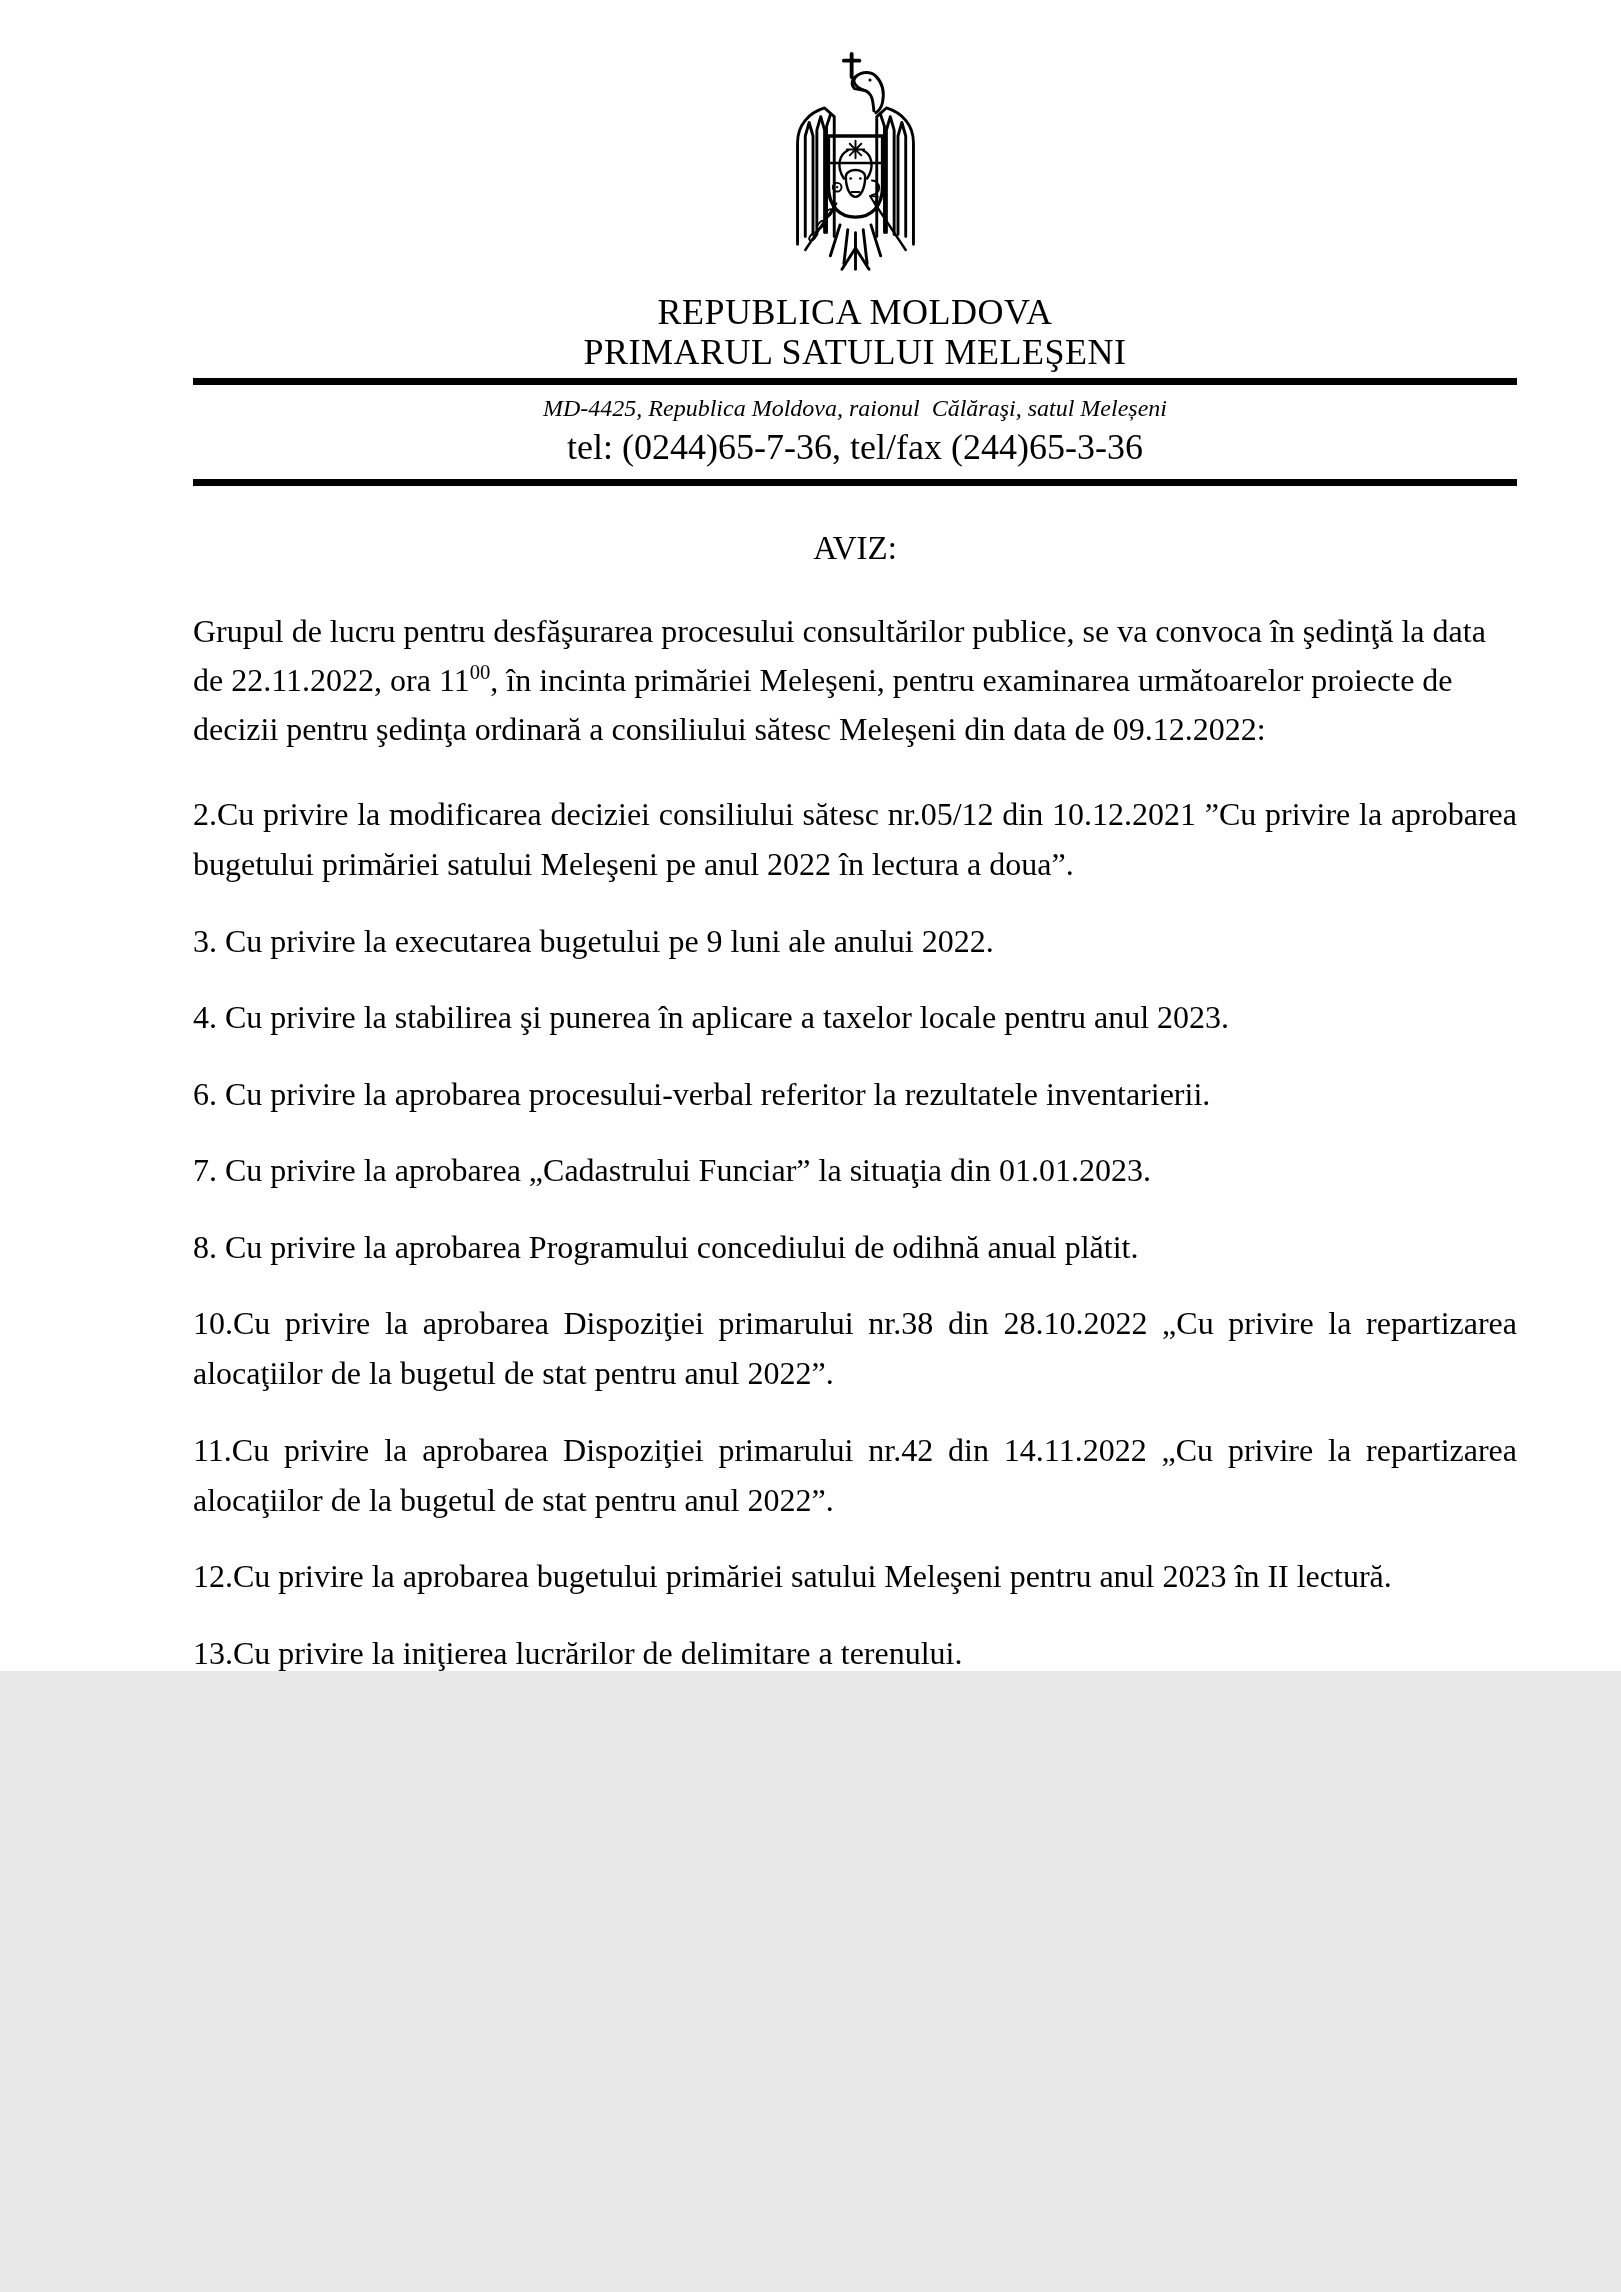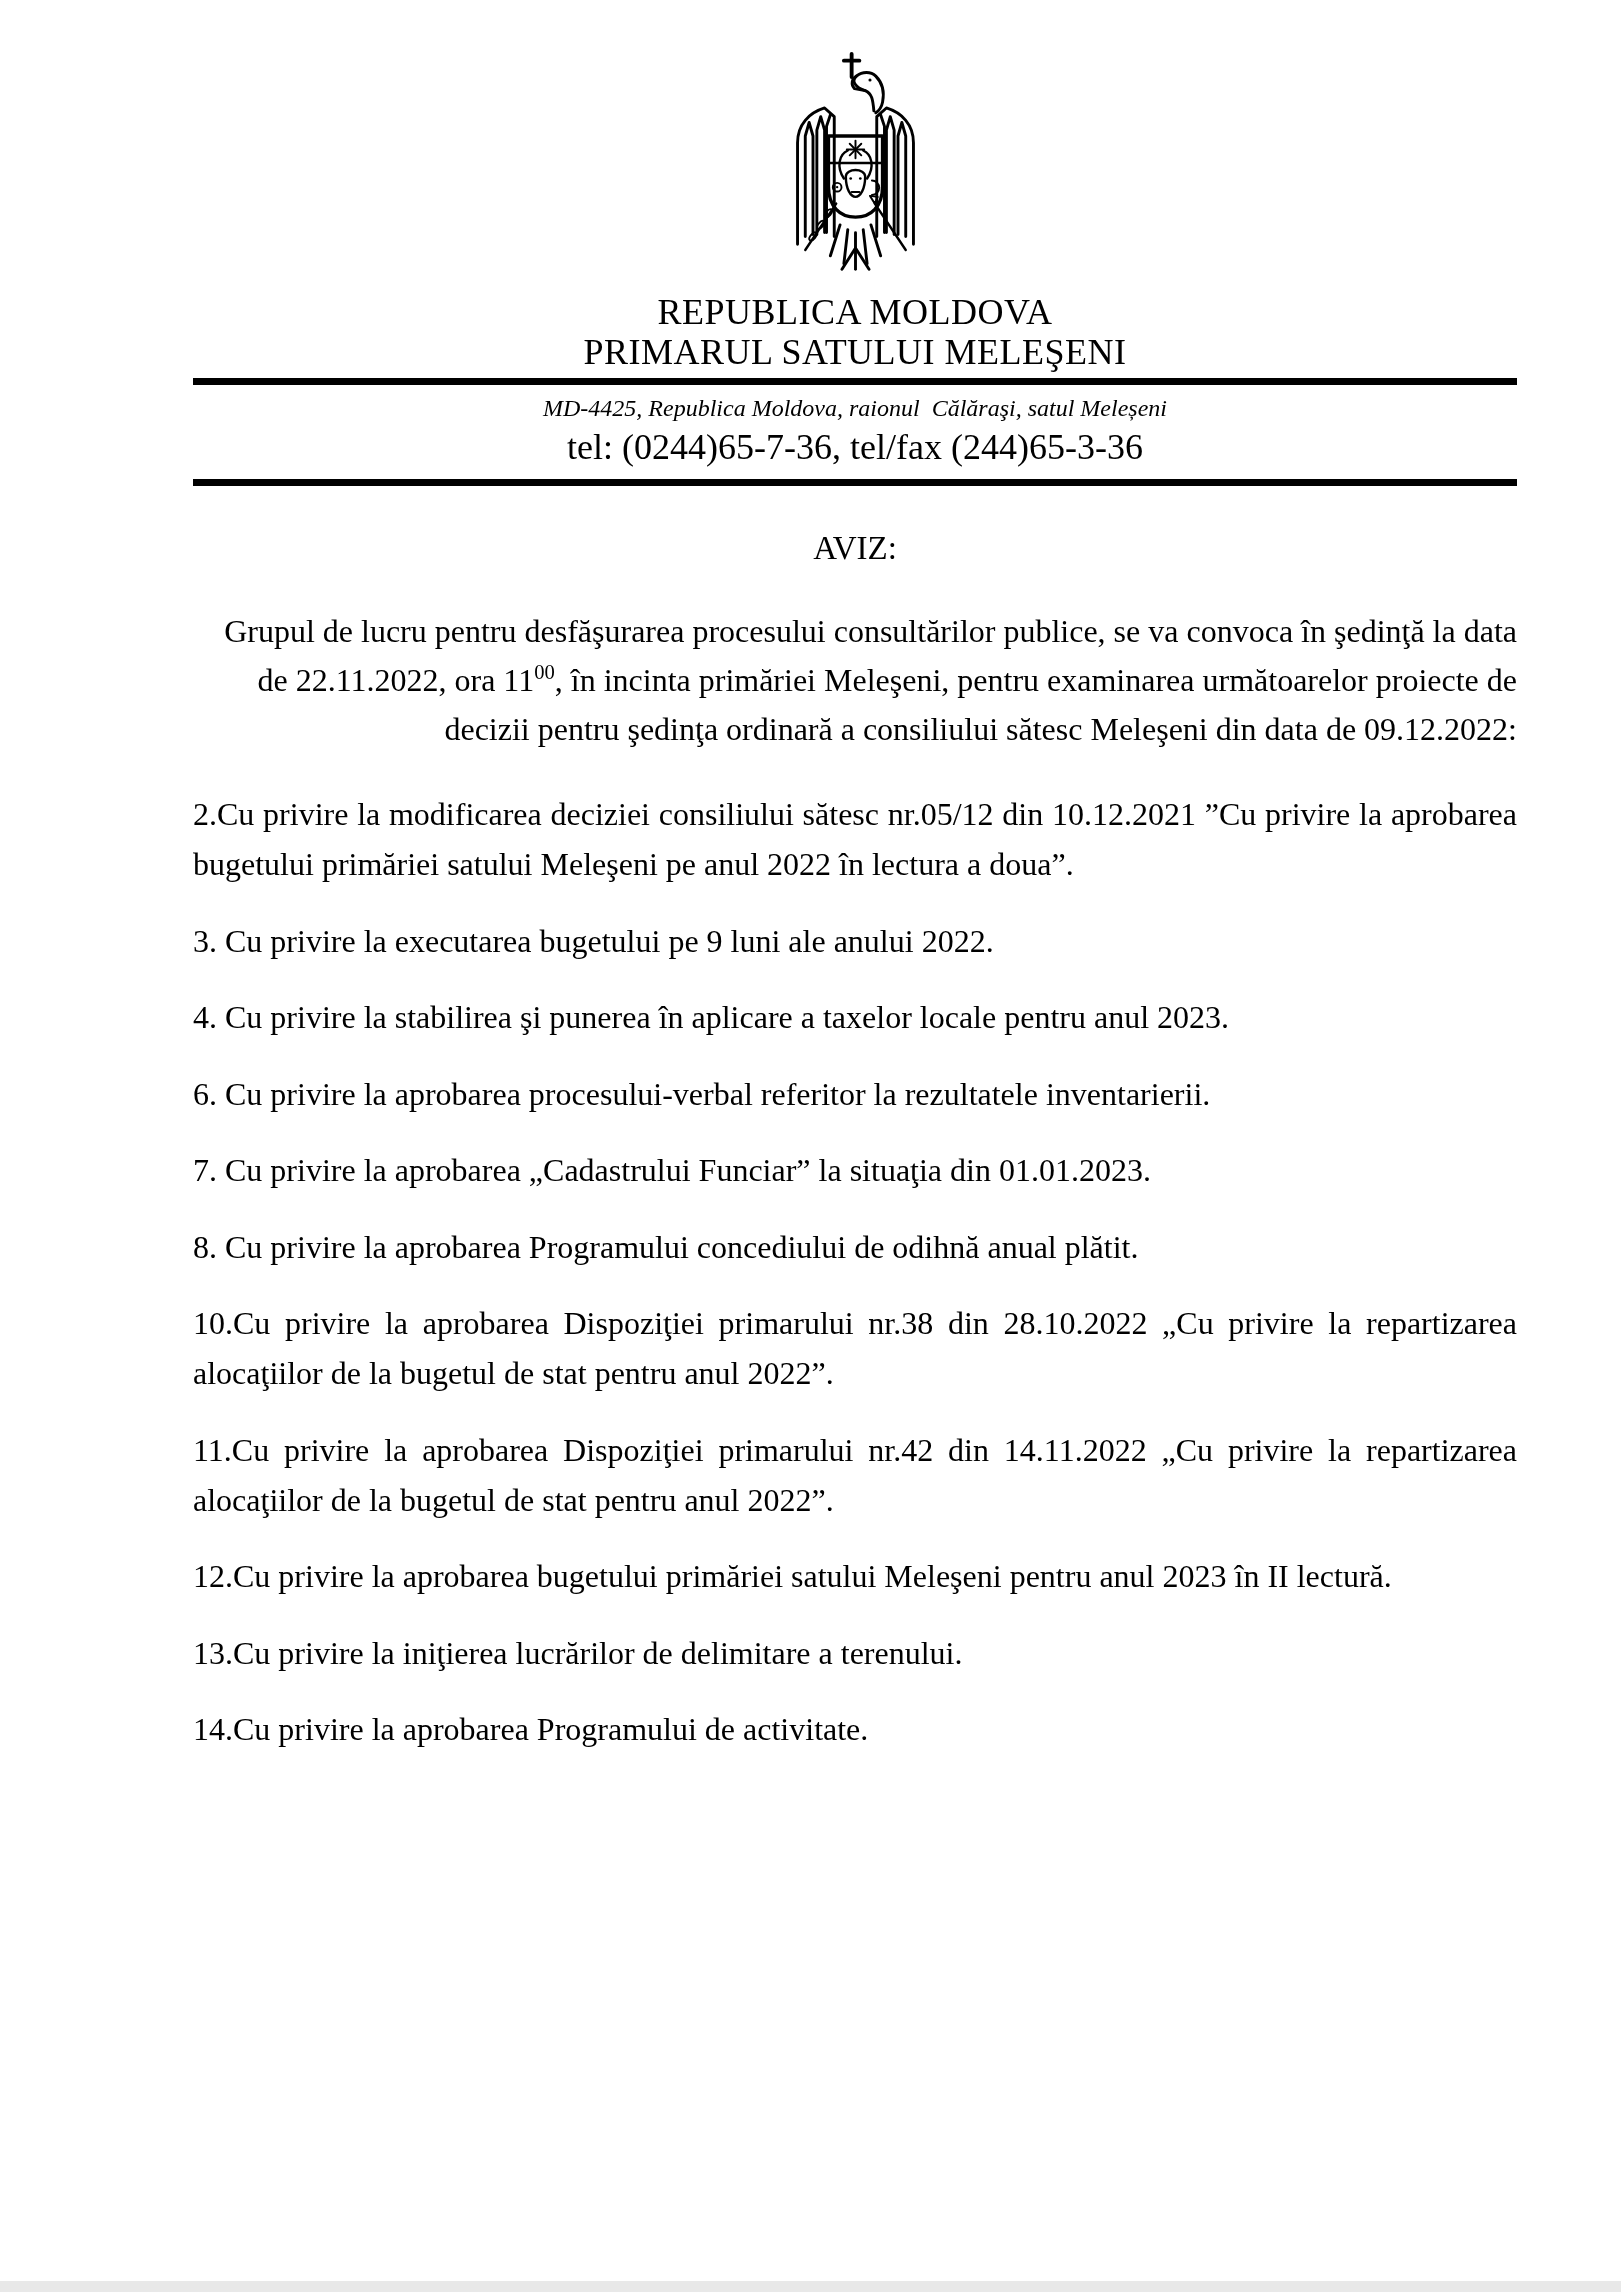--- a/index.html
+++ b/index.html
@@ -1,18 +1,18 @@
 <!DOCTYPE html>
 <html><head>
 <meta charset="utf-8">
 <style>
   html,body { margin:0; padding:0; background:#e8e8e8; }
   .page {
     position:relative;
-    width:1621px; height:2281px;
+    width:1621px; height:1671px;
     margin:0 auto;
     background:#ffffff;
     color:#000;
     font-family:"Liberation Serif", serif;
     overflow:hidden;
   }
   .content {
     padding:51px 104px 0 193px; 
   }
   .emblem-wrap { text-align:center; margin:0 0 9.8px 0; }
@@ -41,21 +41,21 @@
     line-height:39px;
   }
   .aviz-heading {
     margin-top:43px;
     text-align:center;
     font-size:33px;
     line-height:39px;
   }
   .intro {
     margin:39px 0 0 0;
-    text-align:right;
+    text-align:left;
     font-size:32px;
     line-height:49px;
   }
   .intro sup {
     font-size:20.6px;
     line-height:0;
     vertical-align:super;
   }
   .items { margin-top:35px; }
   .item {

